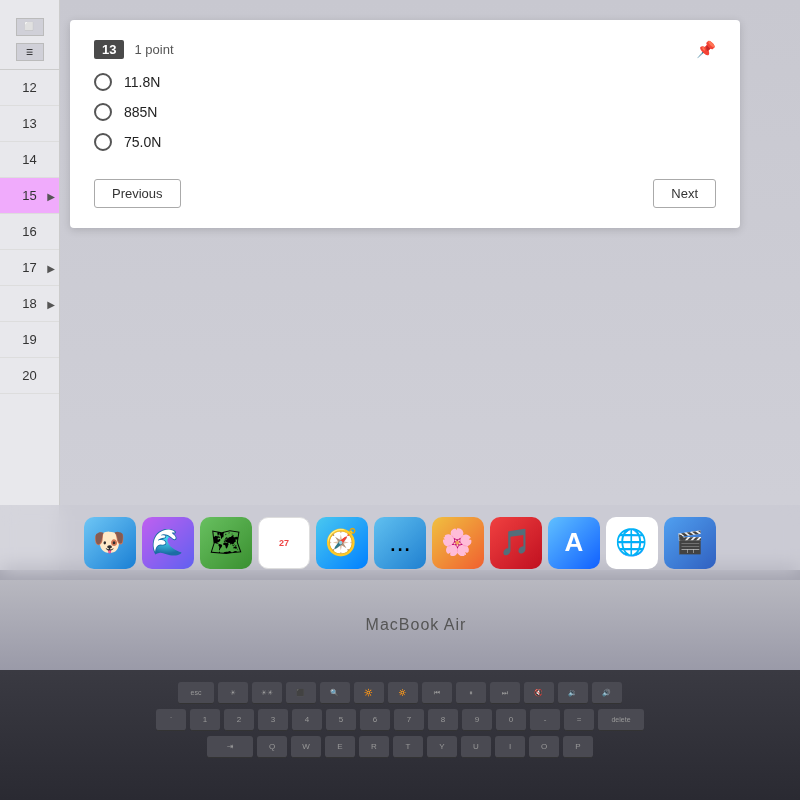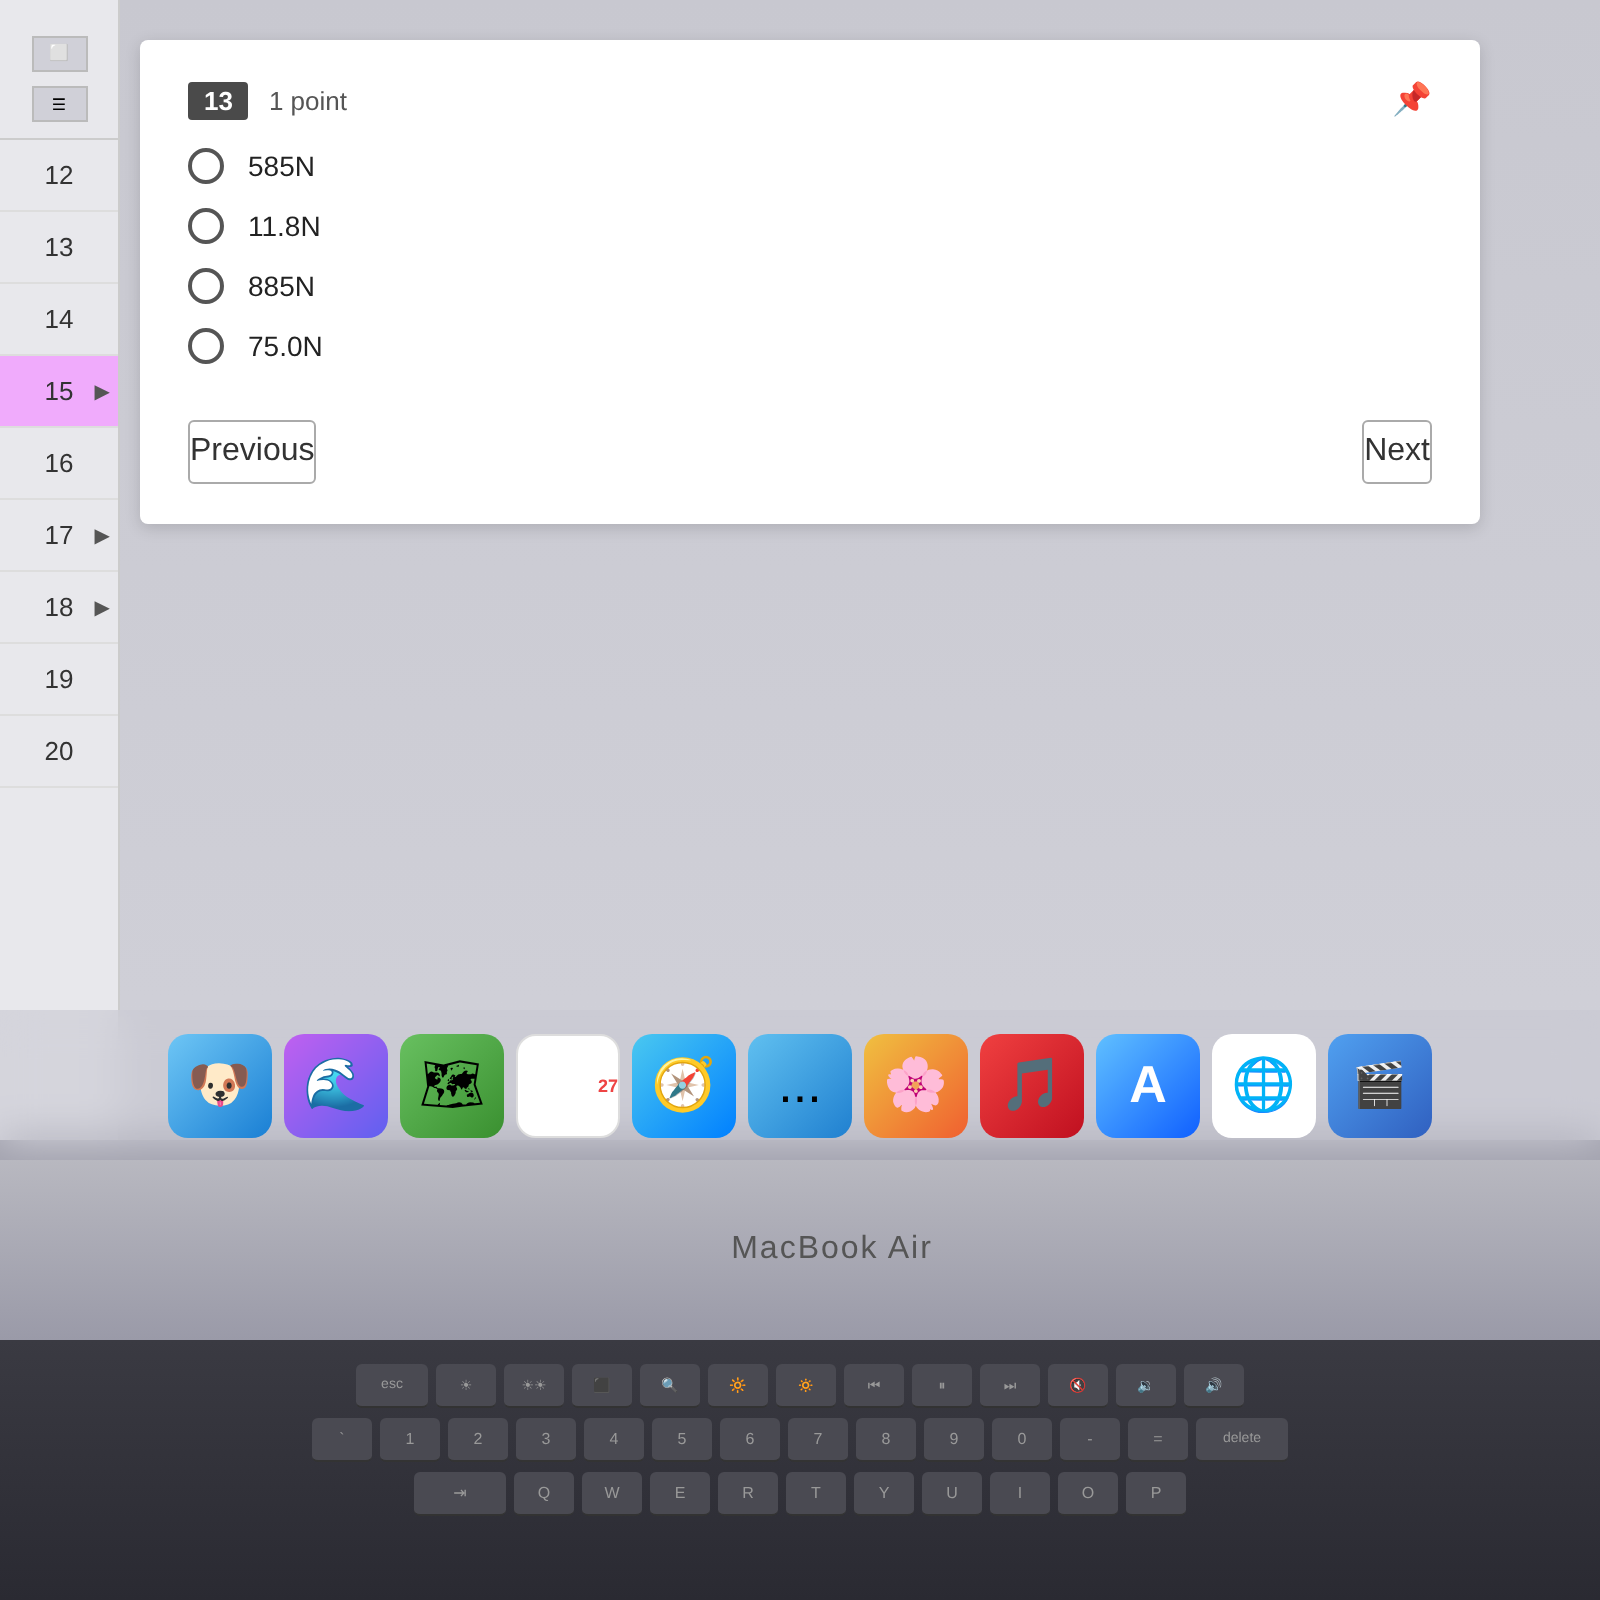--- a/index.html
+++ b/index.html
@@ -146,25 +146,25 @@
       color: #222;
     }
 
     .quiz-footer {
       display: flex;
       justify-content: space-between;
       align-items: center;
     }
 
     .nav-button {
-      padding: 6px 0;
+      padding: 6px 17px;
       background: #fff;
       border: 1px solid #aaa;
       border-radius: 3px;
-      font-size: 16px;
+      font-size: 13px;
       color: #333;
       cursor: pointer;
     }
 
     
     .dock-area {
       position: absolute;
       bottom: 220px;
       left: 0;
       width: 800px;
@@ -299,24 +299,20 @@
   <div class="quiz-header">
     <div class="question-number-badge">13</div>
     <span class="points-label">1 point</span>
     <span class="pin-icon">📌</span>
   </div>
 
 
   <div class="options-list">
     <div class="option-item">
       <div class="radio-circle"></div>
-      <span class="option-label">585N</span>
-    </div>
-    <div class="option-item">
-      <div class="radio-circle"></div>
       <span class="option-label">11.8N</span>
     </div>
     <div class="option-item">
       <div class="radio-circle"></div>
       <span class="option-label">885N</span>
     </div>
     <div class="option-item">
       <div class="radio-circle"></div>
       <span class="option-label">75.0N</span>
     </div>
@@ -331,21 +327,21 @@
 <div class="dock-area">
   <div class="dock-icon dock-finder" style="background:linear-gradient(135deg,#6ec6f5,#1a7fd4);">
     <span style="font-size:26px;">🐶</span>
   </div>
   <div class="dock-icon dock-siri">
     <span style="font-size:26px;">🌊</span>
   </div>
   <div class="dock-icon dock-maps">
     <span style="font-size:26px;">🗺</span>
   </div>
-  <div class="dock-icon" style="background:#fff;border:1px solid #ddd;display:flex;flex-direction:column;align-items:flex-end;justify-content:center;">
+  <div class="dock-icon" style="background:#fff;border:1px solid #ddd;display:flex;flex-direction:column;align-items:center;justify-content:center;">
     <span style="font-size:9px;color:#e44;font-weight:bold;">27</span>
   </div>
   <div class="dock-icon dock-safari">
     <span style="font-size:26px;">🧭</span>
   </div>
   <div class="dock-icon" style="background:linear-gradient(135deg,#60c0f0,#2080d0);">
     <span style="font-size:26px;">...</span>
   </div>
   <div class="dock-icon dock-photos">
     <span style="font-size:26px;">🌸</span>

